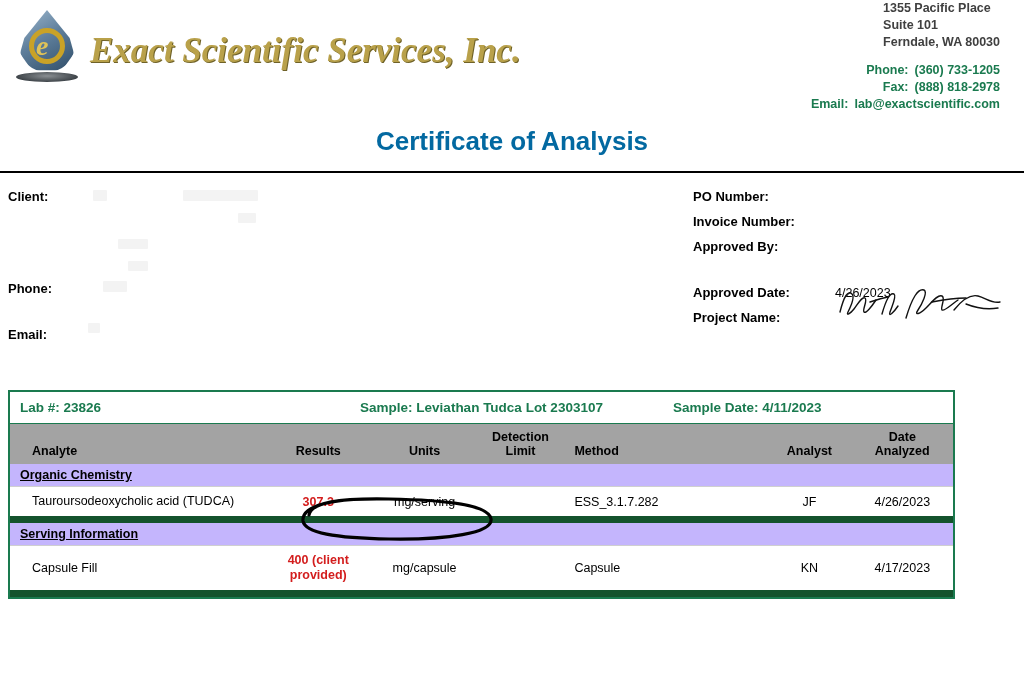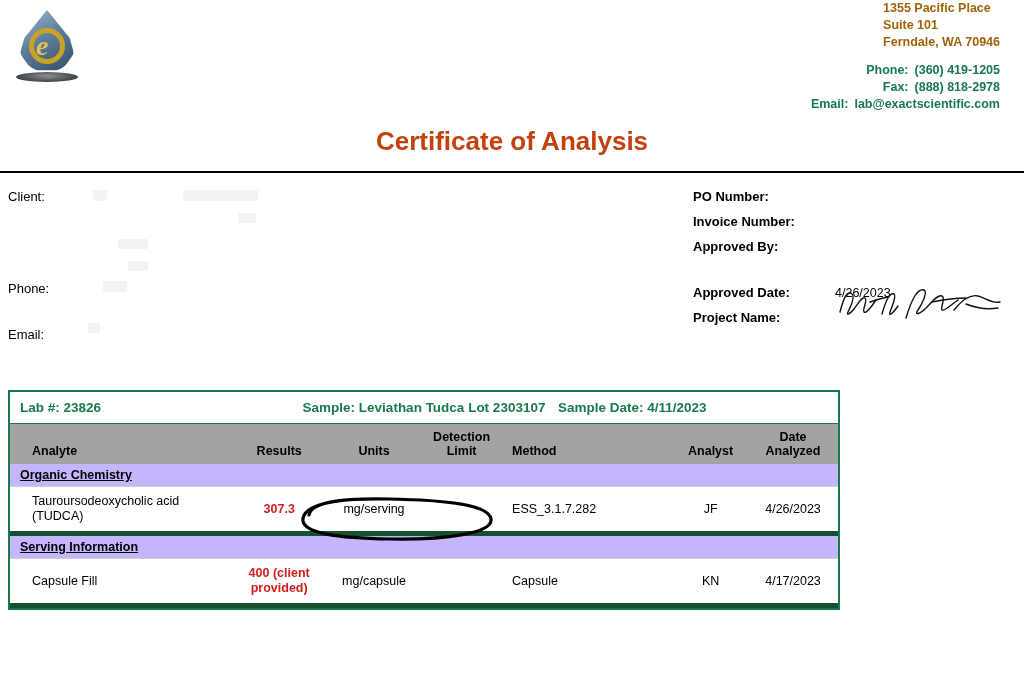--- a/index.html
+++ b/index.html
@@ -83,21 +83,21 @@
     color: #b9a14a;
     text-shadow: 1px 1px 0 #6f6228;
     white-space: nowrap;
   }
 
   .addr-block {
     position: absolute;
     right: 24px;
     top: 0px;
     text-align: left;
-    color: #a16207;
+    color: #404040;
     font-size: 12.5px;
     font-weight: bold;
     line-height: 17px;
   }
   .addr-line {
     white-space: nowrap;
   }
   .contact-block {
     position: absolute;
     right: 24px;
@@ -115,21 +115,21 @@
   .contact-label {
     text-align: right;
   }
   .contact-value {
     margin-left: 6px;
   }
 
   
   .title {
     text-align: center;
-    color: #c2410c;
+    color: #0369a1;
     font-size: 26px;
     font-weight: bold;
     margin-top: 8px;
   }
 
   .rule {
     border-top: 2px solid #000;
     margin: 14px 0 0 0;
   }
 
@@ -143,21 +143,21 @@
     position: absolute;
     left: 8px;
     top: 16px;
     width: 640px;
   }
   .info-row-left {
     position: relative;
     height: 46px;
   }
   .lbl-bold {
-    font-weight: normal;
+    font-weight: bold;
   }
   .redacted {
     position: absolute;
     background: #f3f3f3;
     border-radius: 1px;
   }
 
   .info-right {
     position: absolute;
     left: 693px;
@@ -184,21 +184,21 @@
     width: 170px;
     height: 44px;
     pointer-events: none;
   }
 
   
   .report {
     position: absolute;
     left: 8px;
     top: 390px;
-    width: 832px;
+    width: 947px;
     border: 2px solid #1a7a4f;
     box-sizing: border-box;
   }
   .sample-bar {
     display: flex;
     align-items: center;
     height: 32px;
     color: #1a7a4f;
     font-weight: bold;
     font-size: 13.5px;
@@ -221,21 +221,21 @@
     font-weight: bold;
     padding: 6px 4px;
     text-align: left;
     vertical-align: bottom;
     line-height: 14px;
   }
   table.coa th.center { text-align: center; }
   table.coa td {
     padding: 7px 4px;
     vertical-align: middle;
-    border-bottom: 5px solid #14532d;
+    border-bottom: 7px solid #14532d;
   }
   .col-analyte { width: 275px; padding-left: 22px !important; }
   .col-results { width: 120px; text-align: center; }
   .col-units { width: 110px; text-align: center; }
   .col-dl { width: 90px; text-align: center; }
   .col-method { width: 235px; padding-left: 10px !important; }
   .col-analyst { width: 90px; text-align: center; }
   .col-date { width: 110px; text-align: center; }
 
   tr.section td {
@@ -267,32 +267,33 @@
 
 <div class="header">
 
   <div class="logo-block">
     <div class="logo-mark">
       <div class="logo-drop"></div>
       <div class="logo-ring"></div>
       <div class="logo-e">e</div>
       <div class="logo-base"></div>
     </div>
+    <div class="logo-text">Exact Scientific Services, Inc.</div>
   </div>
 
   <div class="addr-block">
     <div class="addr-line">1355 Pacific Place</div>
     <div class="addr-line">Suite 101</div>
-    <div class="addr-line">Ferndale, WA 70946</div>
+    <div class="addr-line">Ferndale, WA 80030</div>
   </div>
 
   <div class="contact-block">
     <div class="contact-row">
       <span class="contact-label">Phone:</span>
-      <span class="contact-value">(360) 419-1205</span>
+      <span class="contact-value">(360) 733-1205</span>
     </div>
     <div class="contact-row">
       <span class="contact-label">Fax:</span>
       <span class="contact-value">(888) 818-2978</span>
     </div>
     <div class="contact-row">
       <span class="contact-label">Email:</span>
       <span class="contact-value">lab@exactscientific.com</span>
     </div>
   </div>

